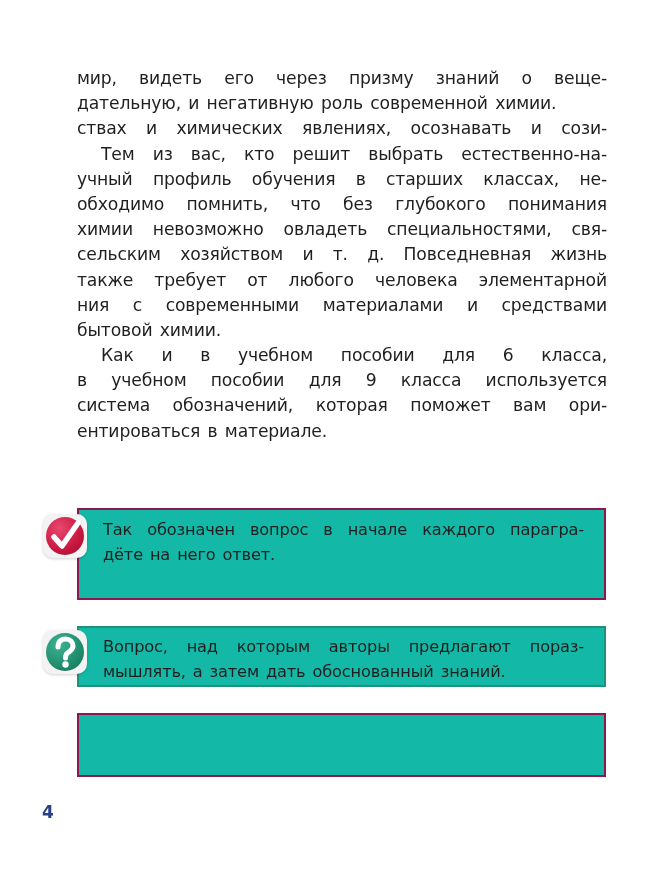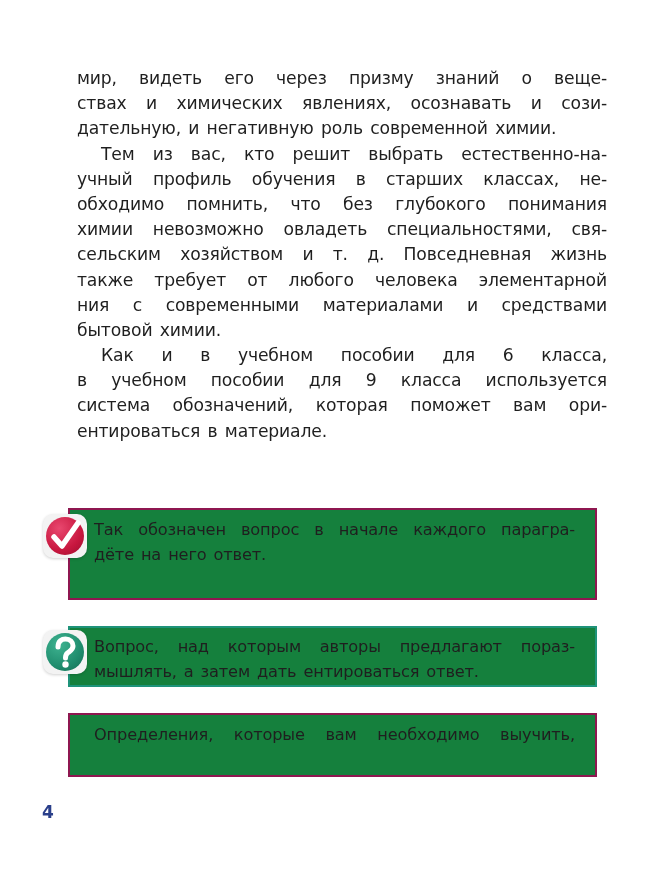--- a/index.html
+++ b/index.html
@@ -10,21 +10,21 @@
     .page { position: absolute; left: 0; top: 0; width: 650px; height: 869px; }
     .body-text { position: absolute; left: 77px; width: 530px; top: 66px; }
     .line {
       height: 25.2px; line-height: 25.2px; font-size: 17.2px;
       text-align: justify; text-align-last: justify; white-space: nowrap;
       word-spacing: 2px; letter-spacing: -0.15px;
     }
     .line.last { text-align-last: left; }
     .line.indent { padding-left: 24px; }
     .box {
-      position: absolute; left: 68px; width: 525px; border: 2.5px solid #8e1750; background: #15803d;
+      position: absolute; left: 77px; width: 525px; border: 2.5px solid #8e1750; background: #14b8a6;
     }
     .box.green { border-color: #1e937a; }
     .box .txt { position: absolute; left: 24px; right: 20px; }
     .box .line { font-size: 16.2px; height: 24.5px; line-height: 24.5px; }
     .icon {
       position: absolute; width: 44px; height: 44px; border-radius: 10px; background: #f3f3f3;
       box-shadow: 0 1px 3px rgba(0,0,0,0.18);
     }
     .icon .circle {
       position: absolute; left: 3px; top: 3px; width: 38px; height: 38px; border-radius: 50%;
@@ -37,22 +37,22 @@
       font-weight: bold; font-size: 17px; color: #2a3f8a;
     }
   </style>
 </head>
 <body>
 
 <div class="page">
 
   <div class="body-text">
     <div class="line">мир, видеть его через призму знаний о веще-</div>
+    <div class="line last">дательную, и негативную роль современной химии.</div>
     <div class="line">ствах и химических явлениях, осознавать и сози-</div>
-    <div class="line last">дательную, и негативную роль современной химии.</div>
     <div class="line indent">Тем из вас, кто решит выбрать естественно-на-</div>
     <div class="line">учный профиль обучения в старших классах, не-</div>
     <div class="line">обходимо помнить, что без глубокого понимания</div>
     <div class="line">химии невозможно овладеть специальностями, свя-</div>
     <div class="line">сельским хозяйством и т. д. Повседневная жизнь</div>
     <div class="line">также требует от любого человека элементарной</div>
     <div class="line">ния с современными материалами и средствами</div>
     <div class="line last">бытовой химии.</div>
     <div class="line indent">Как и в учебном пособии для 6 класса,</div>
     <div class="line">в учебном пособии для 9 класса используется</div>
@@ -69,31 +69,30 @@
   <div class="icon check" style="left:43px; top:514px;">
     <div class="circle"></div>
     <svg width="44" height="44" viewBox="0 0 44 44">
       <path d="M11 23 L19 32 L35 9" fill="none" stroke="#ffffff" stroke-width="5.5" stroke-linecap="round" stroke-linejoin="round"></path>
     </svg>
   </div>
 
   <div class="box green" style="top:626px; height:57px;">
     <div class="txt" style="top:7px;">
       <div class="line">Вопрос, над которым авторы предлагают пораз-</div>
-      <div class="line last">мышлять, а затем дать ентироваться ответ.</div>
+      <div class="line last">мышлять, а затем дать обоснованный знаний.</div>
     </div>
   </div>
   <div class="icon question" style="left:43px; top:630px;">
     <div class="circle"></div>
     <svg width="44" height="44" viewBox="0 0 44 44">
       <path d="M15 17 C15 11 19 9 22.5 9 C27 9 30 12 30 16 C30 20 27 21 24.5 23 C23 24.2 22.5 25 22.5 28" fill="none" stroke="#ffffff" stroke-width="5" stroke-linecap="round"></path>
       <circle cx="22.5" cy="34.5" r="3.2" fill="#ffffff"></circle>
     </svg>
   </div>
 
   <div class="box" style="top:713px; height:60px;">
     <div class="txt" style="top:8px;">
-      <div class="line">Определения, которые вам необходимо выучить,</div>
     </div>
   </div>
 
   <div class="page-number">4</div>
 </div>
 
 </body></html>

